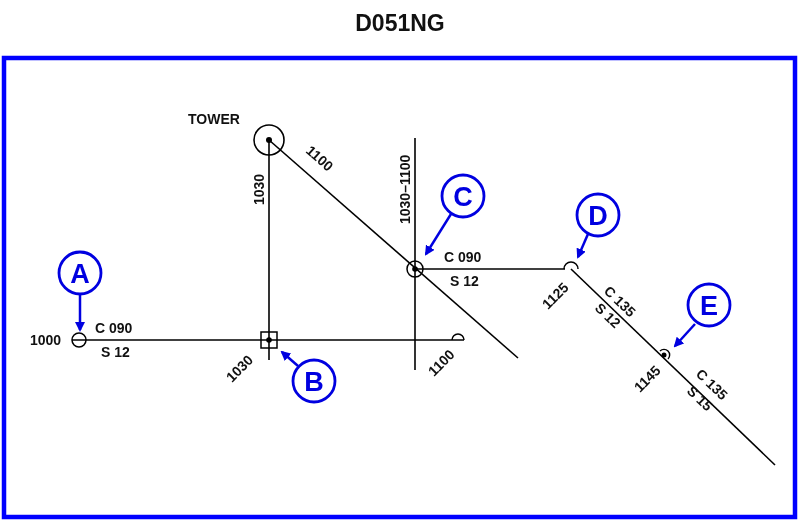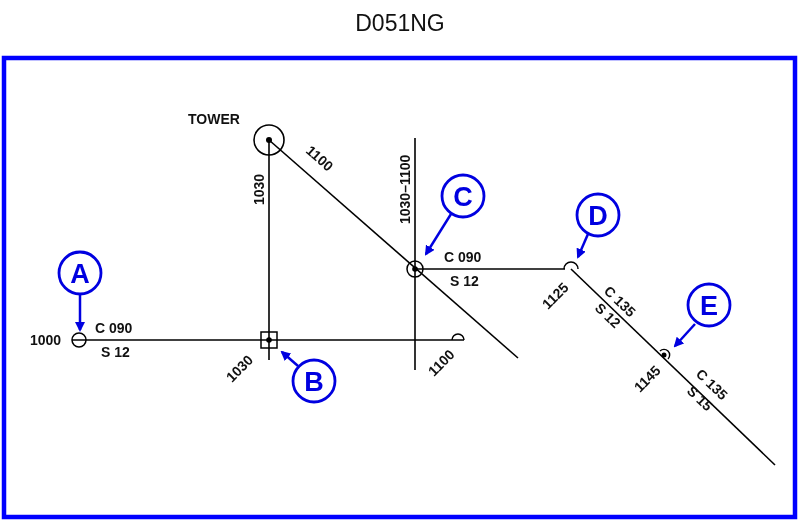--- a/index.html
+++ b/index.html
@@ -1,19 +1,19 @@
 <!DOCTYPE html>
 <html><head>
   <meta charset="utf-8">
   <style>
     html, body { margin: 0; padding: 0; background: #ffffff; }
     body { width: 800px; height: 522px; position: relative; overflow: hidden; font-family: "Liberation Sans", sans-serif; }
     .title {
       position: absolute; left: 0; top: 10px; width: 800px; text-align: center;
-      font-family: "Liberation Sans", sans-serif; font-weight: normal; font-size: 23px; color: #111;
+      font-family: "Liberation Sans", sans-serif; font-weight: bold; font-size: 23px; color: #111;
     }
     svg { position: absolute; left: 0; top: 0; }
     .lbl { font-family: "Liberation Sans", sans-serif; font-weight: bold; font-size: 14px; fill: #111; }
     .callout-letter { font-family: "Liberation Sans", sans-serif; font-weight: bold; font-size: 27px; fill: #0000e0; }
   </style>
 </head>
 <body>
 
 <div class="title">D051NG</div>
 

